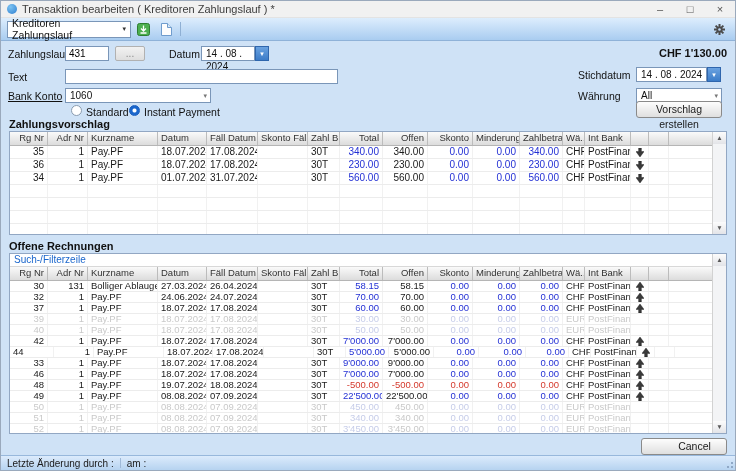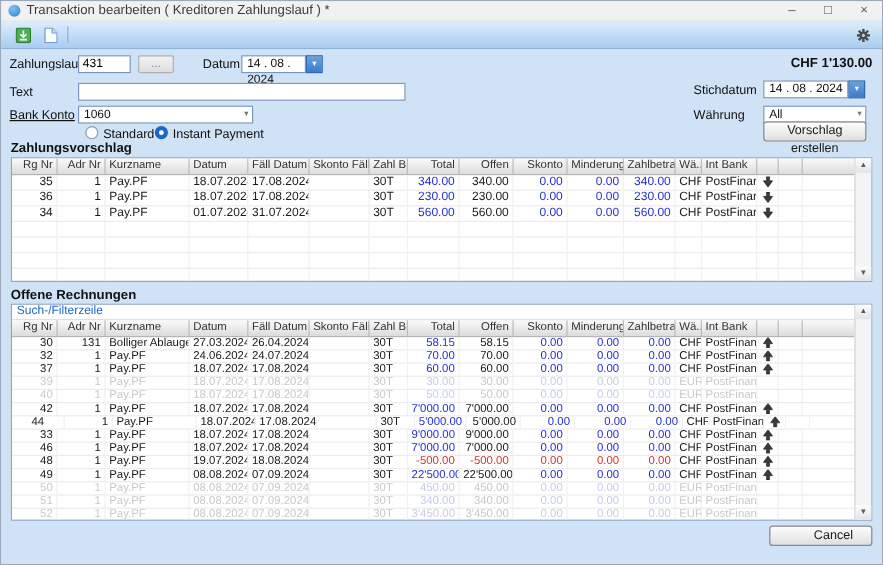--- a/index.html
+++ b/index.html
@@ -72,20 +72,24 @@
     <span class="app-icon"></span>
     <span class="title-text">Transaktion bearbeiten ( Kreditoren Zahlungslauf ) *</span>
     <span class="win-controls">
       <span class="win-btn">–</span>
       <span class="win-btn">□</span>
       <span class="win-btn">×</span>
     </span>
   </div>
 
   <div class="toolbar">
+    <div class="combo">
+      <span>Kreditoren Zahlungslauf</span>
+      <span class="combo-arrow">▾</span>
+    </div>
     <span class="tool-btn">
       <svg width="13" height="13" viewBox="0 0 13 13">
           <rect x="0.5" y="0.5" width="12" height="12" rx="2" fill="#4caf50" stroke="#2e7d32"></rect>
           <path d="M6.5 2.5v5M4 5.5l2.5 2.5L9 5.5M3.5 10h6" stroke="#fff" stroke-width="1.3" fill="none"></path>
         </svg>
     </span>
     <span class="tool-btn">
       <svg width="12" height="13" viewBox="0 0 12 13">
           <path d="M1.5 0.5h6l4 4v8h-10z" fill="#fdfdfd" stroke="#6f9ccd"></path>
           <path d="M7.5 0.5v4h4" fill="#d8e8f8" stroke="#6f9ccd"></path>
@@ -448,21 +452,21 @@
             <span class="cell v-blue" style="width: 43px; text-align: right;">0.00</span>
             <span class="cell" style="width: 22px; text-align: left;">CHF</span>
             <span class="cell" style="width: 46px; text-align: left;">PostFinance..</span>
             <span class="cell icon-cell" style="width: 18px;"><svg width="8" height="9" viewBox="0 0 9 10">
                 <path d="M3 10h3V6h3L4.5 0 0 6h3z" fill="#3a3a3a" stroke="#161616" stroke-width="0.5"></path>
               </svg></span>
             <span class="cell" style="width: 20px;"></span>
             <span class="cell fill"></span>
           </div>
           <div class="grid-row">
-            <span class="cell" style="width: 44px; text-align: center;">44</span>
+            <span class="cell" style="width: 44px; text-align: left;">44</span>
             <span class="cell" style="width: 40px; text-align: right;">1</span>
             <span class="cell" style="width: 70px; text-align: left;">Pay.PF</span>
             <span class="cell" style="width: 49px; text-align: left;">18.07.2024</span>
             <span class="cell" style="width: 51px; text-align: left;">17.08.2024</span>
             <span class="cell" style="width: 50px; text-align: left;"></span>
             <span class="cell" style="width: 32px; text-align: left;">30T</span>
             <span class="cell v-blue" style="width: 43px; text-align: right;">5'000.00</span>
             <span class="cell" style="width: 45px; text-align: right;">5'000.00</span>
             <span class="cell v-blue" style="width: 45px; text-align: right;">0.00</span>
             <span class="cell v-blue" style="width: 47px; text-align: right;">0.00</span>
@@ -619,14 +623,26 @@
         </div>
       <div class="vscroll">
         <span class="scroll-arrow">▲</span>
         <span class="scroll-arrow">▼</span>
       </div>
     </div>
 
     <span class="push-btn" style="top:397px;right:8px;width:86px;left:auto;padding-left:21px;">Cancel</span>
   </div>
 
+  <div class="statusbar">
+    <span style="margin-left:6px;">Letzte Änderung durch :</span>
+    <span class="sb-sep"></span>
+    <span>am :</span>
+    <svg class="resize-grip" width="9" height="9" viewBox="0 0 9 9">
+        <g fill="#8fa8c6">
+          <rect x="6" y="6" width="2" height="2"></rect>
+          <rect x="6" y="2" width="2" height="2"></rect>
+          <rect x="2" y="6" width="2" height="2"></rect>
+        </g>
+      </svg>
+  </div>
 
 </div>
 
 </body></html>

